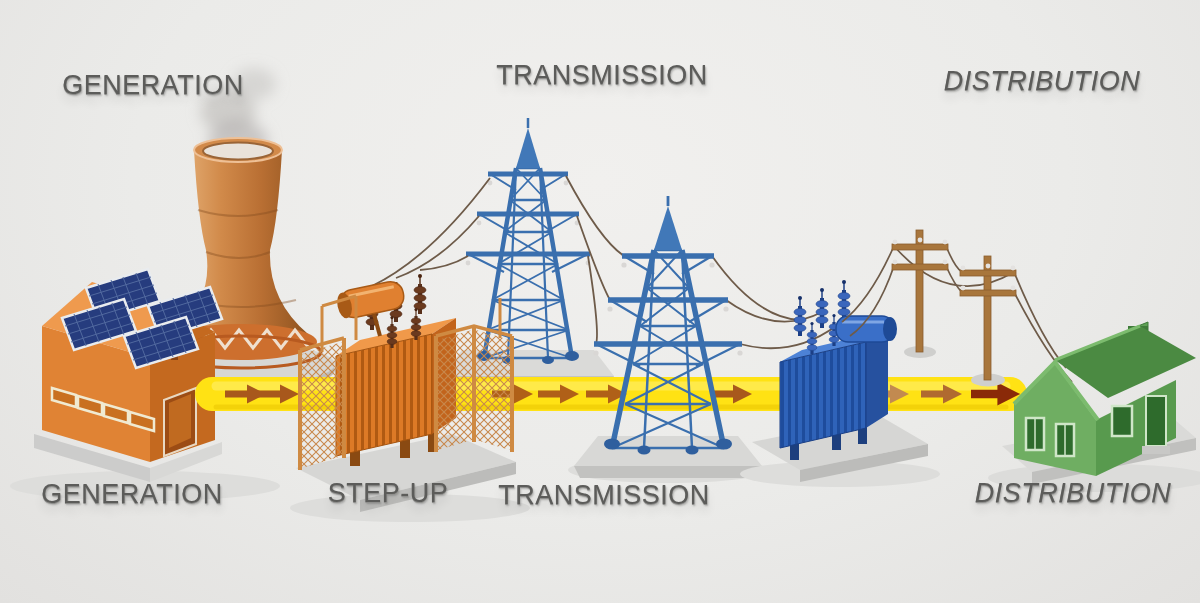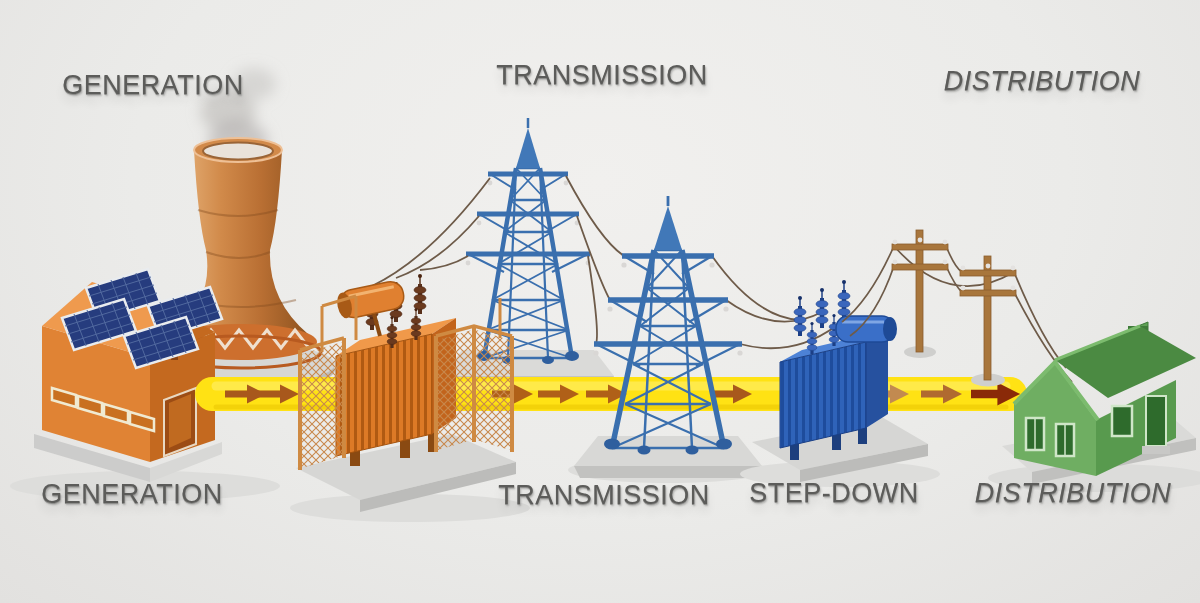--- a/index.html
+++ b/index.html
@@ -330,17 +330,17 @@
       <rect x="1142" y="446" width="28" height="8" fill="#c8c8c6"></rect>
     </g>
   </g>
 </svg>
 
   <div class="lbl" style="left:153px; top:70px">GENERATION</div>
   <div class="lbl" style="left:602px; top:60px">TRANSMISSION</div>
   <div class="lbl italic" style="left:1042px; top:66px">DISTRIBUTION</div>
 
   <div class="lbl" style="left:132px;  top:479px">GENERATION</div>
+  <div class="lbl" style="left:388px;  top:478px">STEP-UP</div>
   <div class="lbl" style="left:604px;  top:480px">TRANSMISSION</div>
-  <div class="lbl" style="left:834px;  top:478px">STEP-DOWN</div>
   <div class="lbl italic" style="left:1073px; top:478px">DISTRIBUTION</div>
 
 </div>
 
 </body></html>

